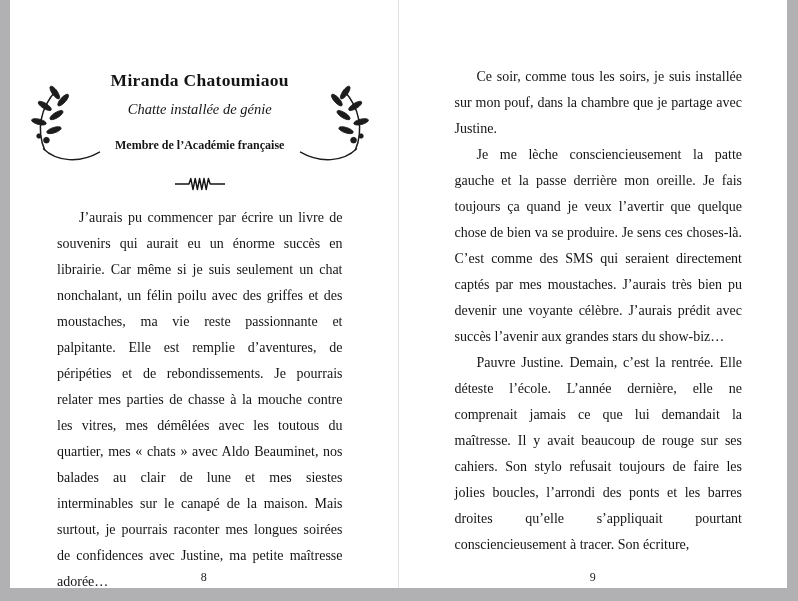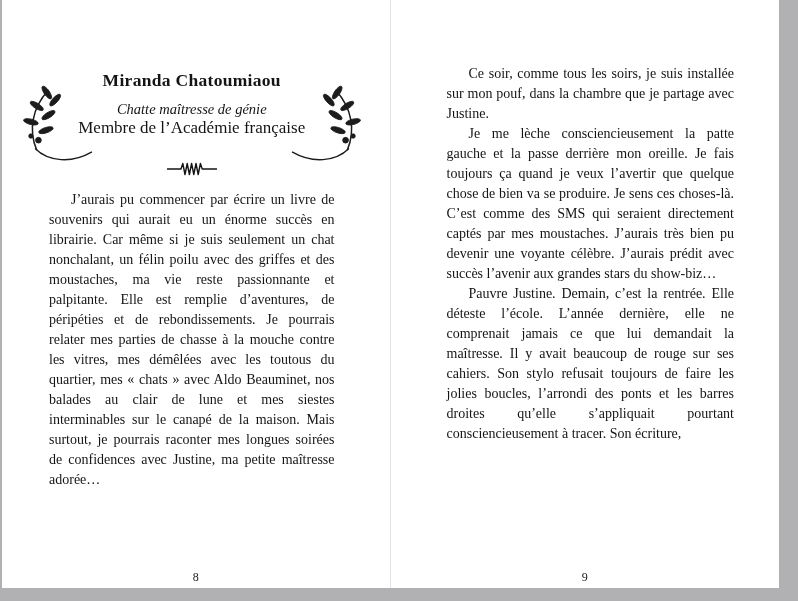--- a/index.html
+++ b/index.html
@@ -8,21 +8,21 @@
     width: 798px;
     height: 601px;
     position: relative;
     background: #b1b1b3;
     font-family: "Liberation Serif", "DejaVu Serif", serif;
     color: #141414;
     overflow: hidden;
   }
   .spread {
     position: absolute;
-    left: 2px;
+    left: 10px;
     top: 0;
     width: 777px;
     height: 588px;
     background: #ffffff;
     display: flex;
   }
   .page {
     position: relative;
     width: 50%;
     height: 100%;
@@ -44,42 +44,42 @@
     font-size: 17.5px;
     font-weight: bold;
     letter-spacing: 0.3px;
   }
   .chapter-subtitle {
     font-style: italic;
     font-size: 14.5px;
     margin-top: 10px;
   }
   .chapter-membership {
-    font-weight: normal;
-    font-size: 17px;
-    margin-top: 0;
+    font-weight: bold;
+    font-size: 12px;
+    margin-top: 20px;
   }
   .branch {
     position: absolute;
     top: 80px;
     width: 76px;
     height: 92px;
   }
   .branch svg { width: 100%; height: 100%; }
   .branch-left { left: 16px; }
   .branch-right { right: 24px; transform: scaleX(-1); }
   .divider {
     text-align: center;
     margin: 22px 0 12px 0;
     height: 18px;
   }
   p.body-par {
     margin: 0;
     font-size: 14px;
-    line-height: 20px;
+    line-height: 26px;
     text-align: justify;
     text-indent: 22px;
     hyphens: auto;
   }
   .folio {
     position: absolute;
     bottom: 3px;
     left: 0;
     right: 0;
     text-align: center;
@@ -123,21 +123,21 @@
           <ellipse cx="15" cy="50" rx="3.2" ry="9" transform="rotate(-76 15 50)"></ellipse>
           <ellipse cx="33" cy="60" rx="3.2" ry="9" transform="rotate(72 33 60)"></ellipse>
           <circle cx="24" cy="72" r="3.4"></circle>
           <circle cx="15" cy="67" r="2.6"></circle>
         </g>
       </svg>
     </span>
 
     <div class="chapter-header">
       <h1 class="chapter-title">Miranda Chatoumiaou</h1>
-      <div class="chapter-subtitle">Chatte maîtresse de génie</div>
+      <div class="chapter-subtitle">Chatte installée de génie</div>
       <div class="chapter-membership">Membre de l’Académie française</div>
     </div>
 
     <div class="divider">
       <svg width="52" height="18" viewBox="0 0 52 18" xmlns="http://www.w3.org/2000/svg">
         <path d="M1 9 H15 l1.8,-5.5 2.2,11 2.2,-11 2.2,11 2.2,-11 2.2,11 2.2,-11 2.2,11 2.2,-11 1.8,5.5 H51" fill="none" stroke="#141414" stroke-width="1.4" stroke-linejoin="round"></path>
       </svg>
     </div>
 
     <p class="body-par">J’aurais pu commencer par écrire un livre de souvenirs qui aurait eu un énorme succès en librairie. Car même si je suis seulement un chat nonchalant, un félin poilu avec des griffes et des moustaches, ma vie reste passionnante et palpitante. Elle est remplie d’aventures, de péripéties et de rebondissements. Je pourrais relater mes parties de chasse à la mouche contre les vitres, mes démêlées avec les toutous du quartier, mes « chats » avec Aldo Beauminet, nos balades au clair de lune et mes siestes interminables sur le canapé de la maison. Mais surtout, je pourrais raconter mes longues soirées de confidences avec Justine, ma petite maîtresse adorée…</p>

